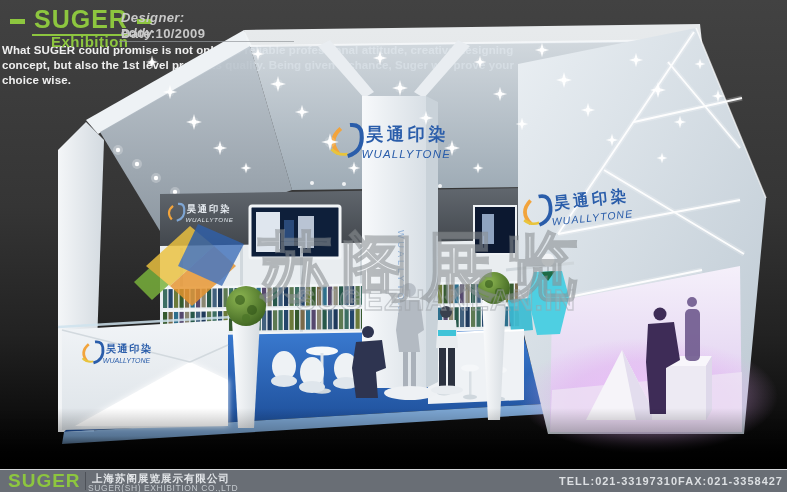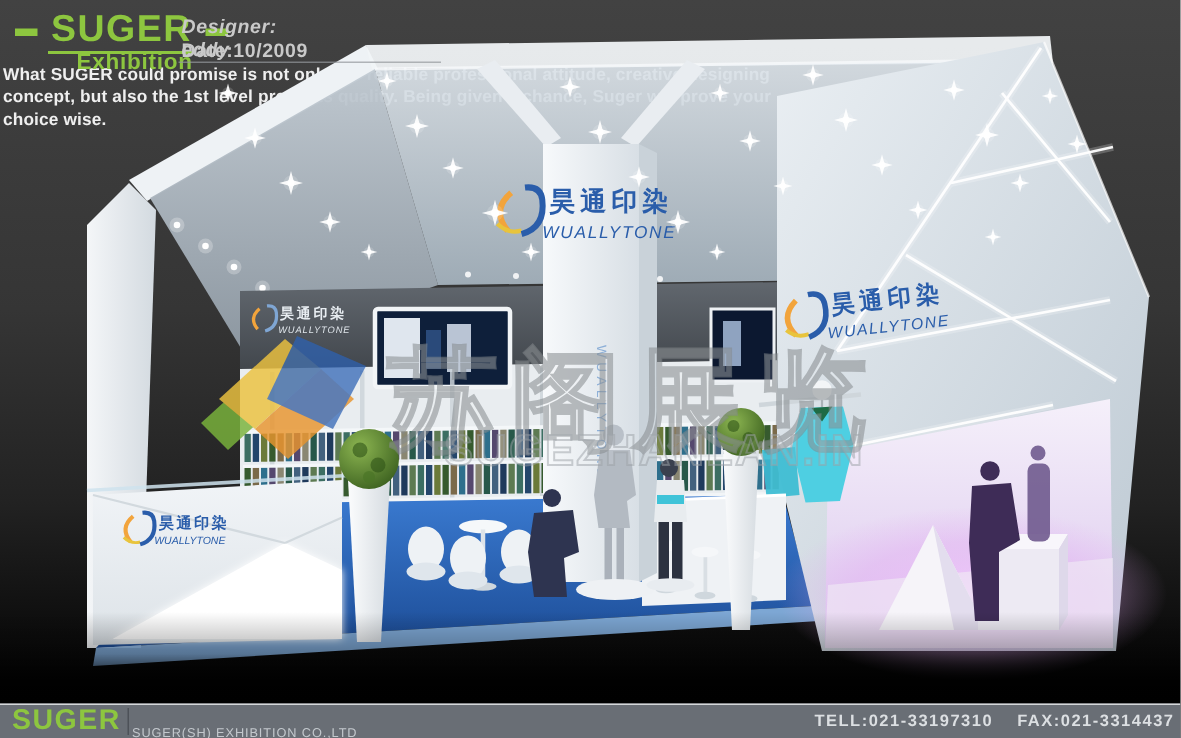--- a/index.html
+++ b/index.html
@@ -22,21 +22,21 @@
   .date-rule{position:absolute;left:119px;top:41px;width:175px;height:1px;background:#94989c;opacity:.7;}
   .blurb{position:absolute;left:2px;top:43px;width:516px;z-index:1;
     color:#efefef;font-size:11.5px;font-weight:700;line-height:15px;letter-spacing:.1px;}
   
   .footer{position:absolute;left:0;bottom:0;width:787px;height:22px;background:#696e75;
     border-top:1px solid #d5d8da;z-index:6;}
   .f-brand{position:absolute;left:8px;top:0px;font-size:19px;font-weight:900;letter-spacing:1px;color:#8dc63f;}
   .f-div{position:absolute;left:85px;top:2px;width:1px;height:18px;background:#4d5158;}
   .f-cn{position:absolute;left:92px;top:2px;font-size:10.5px;font-weight:700;color:#e3e6e9;letter-spacing:1px;}
   .f-en{position:absolute;left:88px;top:12.5px;font-size:8.5px;color:#c3c8cd;letter-spacing:.6px;}
-  .f-contact{position:absolute;right:4px;top:5px;font-size:11px;color:#dcdfe2;letter-spacing:1px;display:flex;gap:16px;font-weight:700;}
+  .f-contact{position:absolute;right:4px;top:5px;font-size:11px;color:#dcdfe2;letter-spacing:1px;display:flex;font-weight:700;}
   svg{position:absolute;left:0;top:0;z-index:2;}
 </style>
 </head>
 <body>
 
 <div class="blurb">What SUGER could promise is not only the reliable professional attitude, creative designing concept, but also the 1st level products quality. Being given a chance, Suger will prove your choice wise.</div>
 
 <svg width="787" height="492" viewBox="0 0 787 492">
 <defs>
   <linearGradient id="gCeil" x1="0" y1="0" x2="0" y2="1">
@@ -519,18 +519,19 @@
   </div>
   <div class="exh">Exhibition</div>
   <div class="meta designer">Designer: eddy</div>
   <div class="meta date">Date:10/2009</div>
   <div class="date-rule"></div>
 </div>
 
 <div class="footer">
   <span class="f-brand">SUGER</span>
   <span class="f-div"></span>
+  <span class="f-cn">上海苏阁展览展示有限公司</span>
   <span class="f-en">SUGER(SH) EXHIBITION CO.,LTD</span>
   <span class="f-contact">
     <span>TELL:021-33197310</span>
-    <span>FAX:021-3314437</span>
+    <span>FAX:021-3358427</span>
   </span>
 </div>
 
 </body></html>

